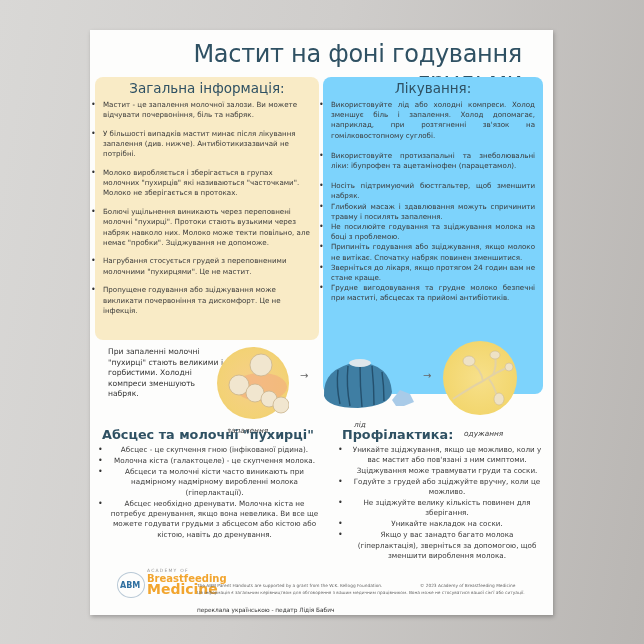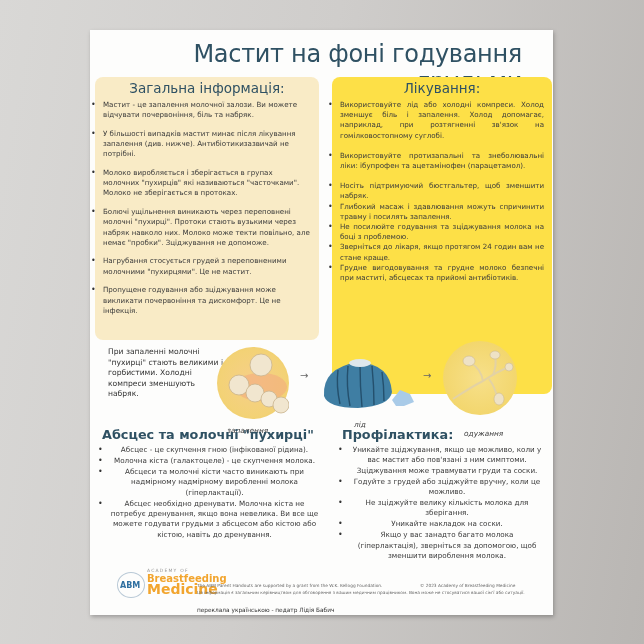--- a/index.html
+++ b/index.html
@@ -5,21 +5,21 @@
   html,body{margin:0;padding:0;}
   body{width:644px;height:644px;overflow:hidden;position:relative;
     background:linear-gradient(100deg,#d9d8d6 0%,#cfcdcb 45%,#b9b6b3 100%);
     font-family:"DejaVu Sans",sans-serif;}
   .sheet{position:absolute;left:90px;top:30px;width:463px;height:585px;background:#fdfdfc;
     box-shadow:1px 2px 4px rgba(0,0,0,0.25);}
   .title{position:absolute;left:0;top:10px;width:432px;text-align:right;
     font-family:"DejaVu Sans",sans-serif;font-size:24px;color:#2f5163;letter-spacing:-0.3px;font-weight:normal;}
   .box{position:absolute;border-radius:8px;}
   .box.yellow{left:5px;top:47px;width:224px;height:263px;background:#f9ebc6;}
-  .box.blue{left:242px;top:47px;width:220px;height:317px;background:#fde047;}
+  .box.blue{left:233px;top:47px;width:220px;height:317px;background:#7dd3fc;}
   .box-h{text-align:center;font-size:13.5px;color:#2f5163;margin:3px 0 4px 0;}
   ul{margin:0;padding:0 8px 0 8px;list-style:none;}
   li{position:relative;font-size:7.1px;line-height:10.2px;color:#3a3a3a;}
   li::before{content:"•";position:absolute;left:-12px;top:0;font-size:8px;color:#333;}
   .yellow li{margin-bottom:8.5px;}
   .blue li{text-align:justify;}
   .blue li.gap{margin-bottom:10px;}
   .illus{position:absolute;left:0;top:308px;width:463px;height:110px;}
   .illus-text{position:absolute;left:18px;top:9px;width:115px;font-size:7.6px;line-height:10.5px;color:#333;}
   .circle{position:absolute;border-radius:50%;}
@@ -59,20 +59,21 @@
   </div>
 
   <div class="box blue">
     <div class="box-h">Лікування:</div>
     <ul>
       <li class="gap">Використовуйте лід або холодні компреси. Холод зменшує біль і запалення. Холод допомагає, наприклад, при розтягненні зв'язок на гомілковостопному суглобі.</li>
       <li class="gap">Використовуйте протизапальні та знеболювальні ліки: ібупрофен та ацетамінофен (парацетамол).</li>
       <li>Носіть підтримуючий бюстгальтер, щоб зменшити набряк.</li>
       <li>Глибокий масаж і здавлювання можуть спричинити травму і посилять запалення.</li>
       <li>Не посилюйте годування та зціджування молока на боці з проблемою.</li>
+      <li>Припиніть годування або зціджування, якщо молоко не витікає. Спочатку набряк повинен зменшитися.</li>
       <li>Зверніться до лікаря, якщо протягом 24 годин вам не стане краще.</li>
       <li>Грудне вигодовування та грудне молоко безпечні при маститі, абсцесах та прийомі антибіотиків.</li>
     </ul>
   </div>
 
   <div class="illus">
     <div class="illus-text">При запаленні молочні "пухирці" стають великими і горбистими. Холодні компреси зменшують набряк.</div>
 
     <div class="circle c1">
       <svg width="72" height="72" viewBox="0 0 72 72">
@@ -133,21 +134,21 @@
       <li>Абсцеси та молочні кісти часто виникають при надмірному надмірному виробленні молока (гіперлактації).</li>
       <li>Абсцес необхідно дренувати. Молочна кіста не потребує дренування, якщо вона невелика. Ви все ще можете годувати грудьми з абсцесом або кістою  або кістою, навіть до дренування.</li>
     </ul>
   </div>
 
   <div class="prof">
     <div class="sec-h">Профілактика:</div>
     <ul>
       <li>Уникайте зціджування, якщо це можливо, коли у вас мастит або пов'язані з ним симптоми. Зціджування може травмувати груди та соски.</li>
       <li>Годуйте з грудей або зціджуйте вручну, коли це можливо.</li>
-      <li>Не зціджуйте велику кількість молока для зберігання.</li>
+      <li>Не зціджуйте велику кількість повинен для зберігання.</li>
       <li>Уникайте накладок на соски.</li>
       <li>Якщо у вас занадто багато молока (гіперлактація), зверніться за допомогою, щоб зменшити вироблення молока.</li>
     </ul>
   </div>
 
   <div class="footer">
     <div class="logo-circ"></div>
     <div class="logo-abm">ABM</div>
     <div class="logo-academy">ACADEMY OF</div>
     <div class="logo-bf">Breastfeeding</div>

